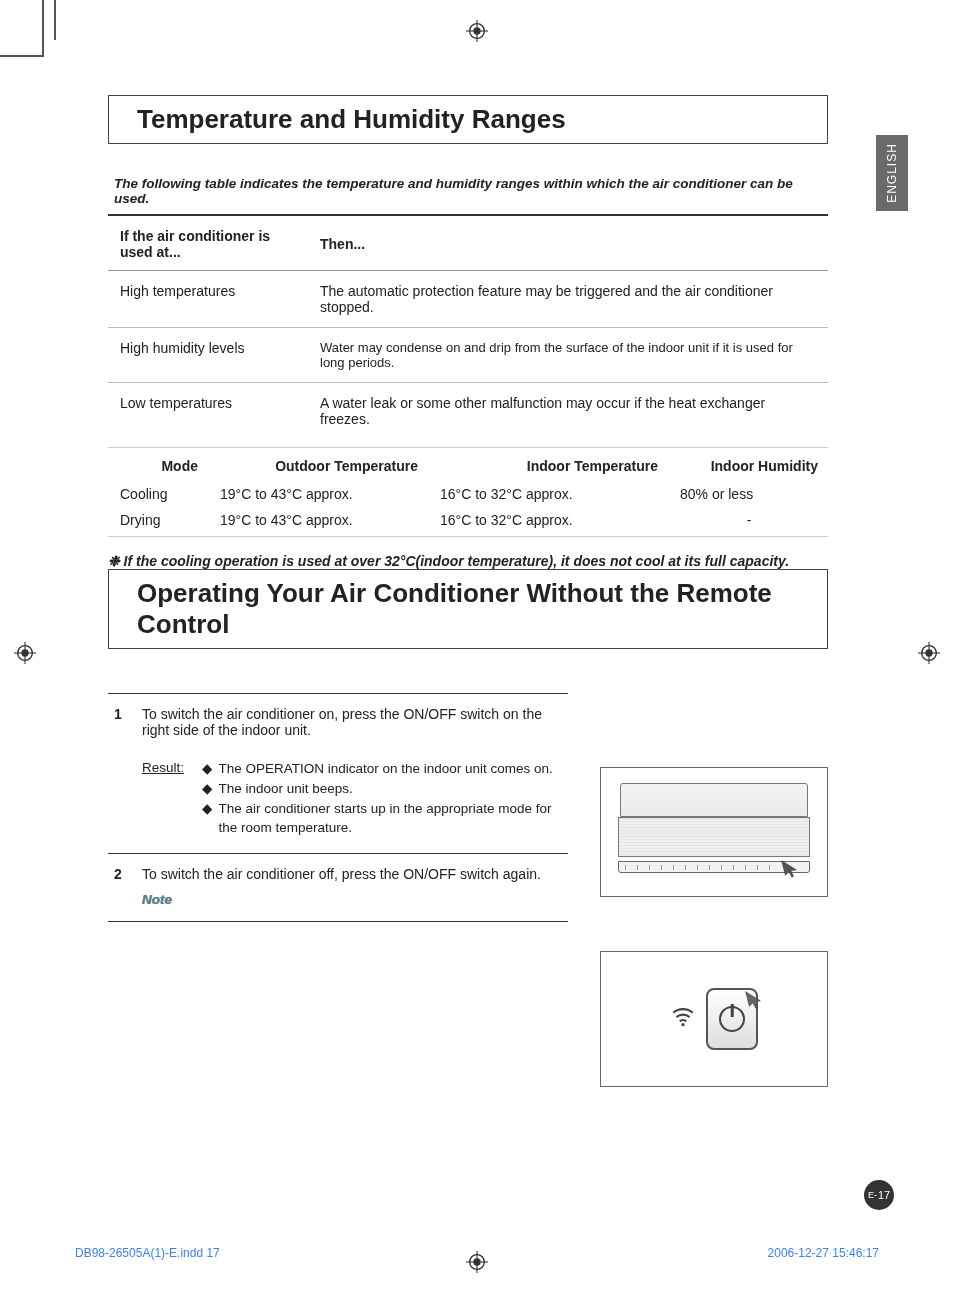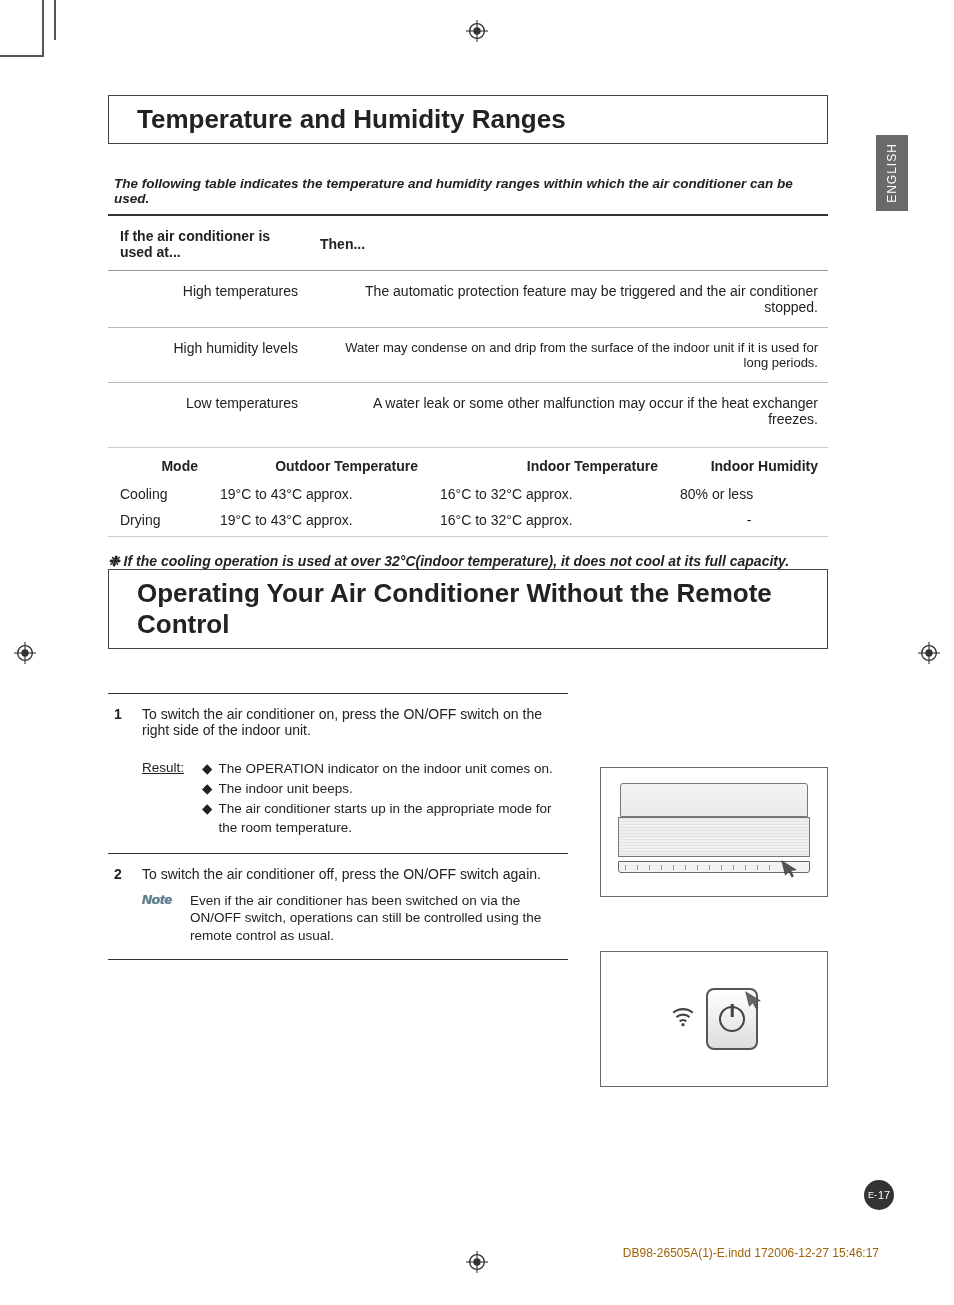--- a/index.html
+++ b/index.html
@@ -70,21 +70,20 @@
     text-align:left;
     font-weight:bold;
     padding:12px 10px 10px 12px;
     border-bottom:1px solid #999;
     font-size:14px;
   }
   table.t1 td {
     padding:12px 10px 12px 12px;
     border-bottom:1px solid #bbb;
     vertical-align:top;
-    text-align:right;
   }
   table.t1 tr:last-child td { border-bottom:none; }
 
   table.t2 {
     width:100%;
     border-collapse:collapse;
     font-size:14px;
     border-top:1px solid #ccc;
     margin-bottom:10px;
   }
@@ -174,22 +173,22 @@
     background:#333; color:#fff;
     border-radius:50%;
     display:flex; align-items:center; justify-content:center;
     font-size:11px;
   }
   .pagenum .e { font-size:9px; margin-right:1px; }
 
   .footer {
     position:absolute;
     bottom:45px; left:75px; right:75px;
-    display:flex; justify-content:flex-end;
-    font-size:12px; color:#a16207;
+    display:flex; justify-content:space-between;
+    font-size:12px; color:#3b82f6;
   }
 </style>
 </head>
 <body>
 
 <div class="crop tl-v"></div>
 <div class="crop tl2-v"></div>
 <div class="crop tl-h"></div>
 
 <div class="reg top">
@@ -317,21 +316,20 @@
           </div>
         </div>
       </div>
 
       <div class="step">
         <div class="num">2</div>
         <div class="body">
           <div>To switch the air conditioner off, press the ON/OFF switch again.</div>
           <div class="note-row">
             <div class="notelabel">Note</div>
-            <div class="ntext">Even if the air conditioner has been switched on via the ON/OFF switch, operations can still be controlled using the remote control as usual.</div>
           </div>
         </div>
       </div>
     </div>
   </div>
 
   <div class="fig fig1">
     <div class="acunit">
       <div class="top"></div>
       <div class="mid"></div>

